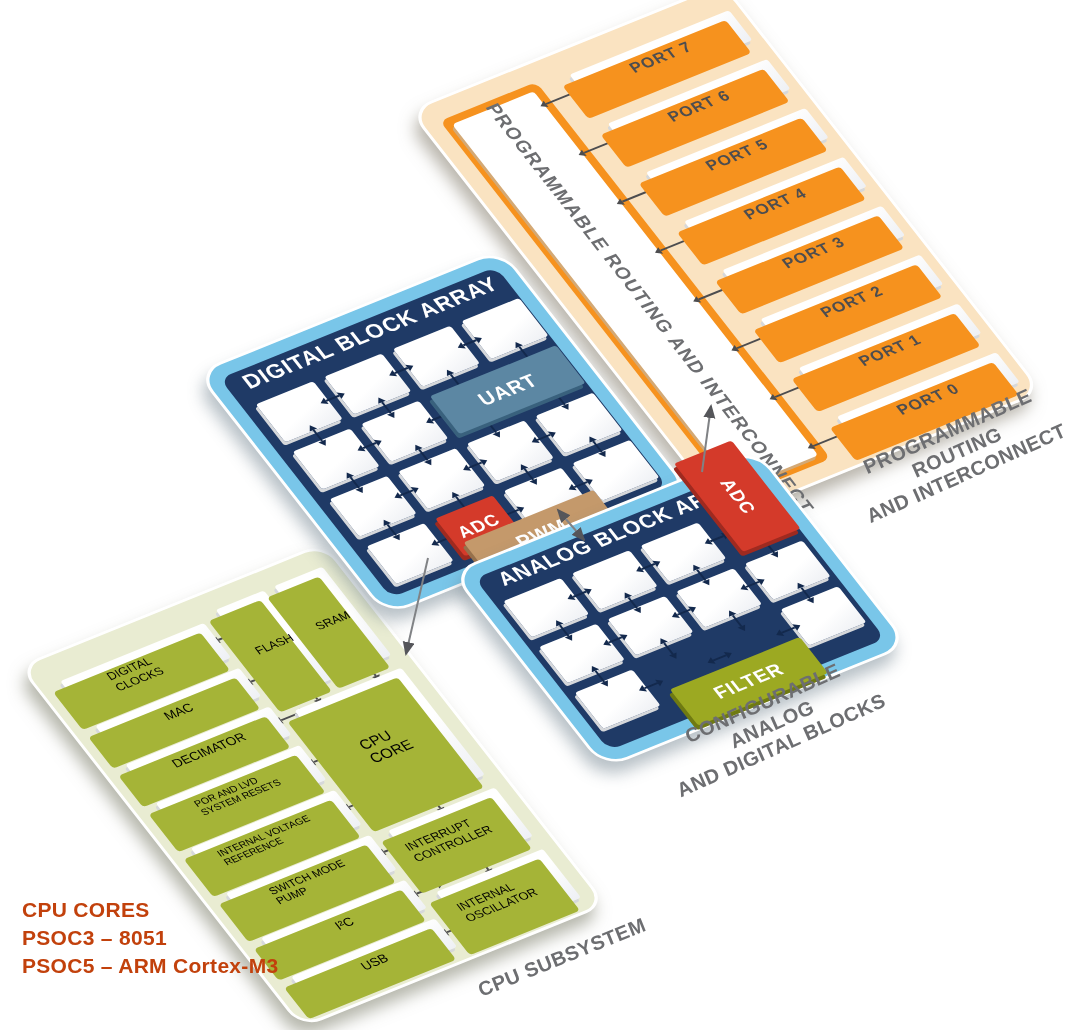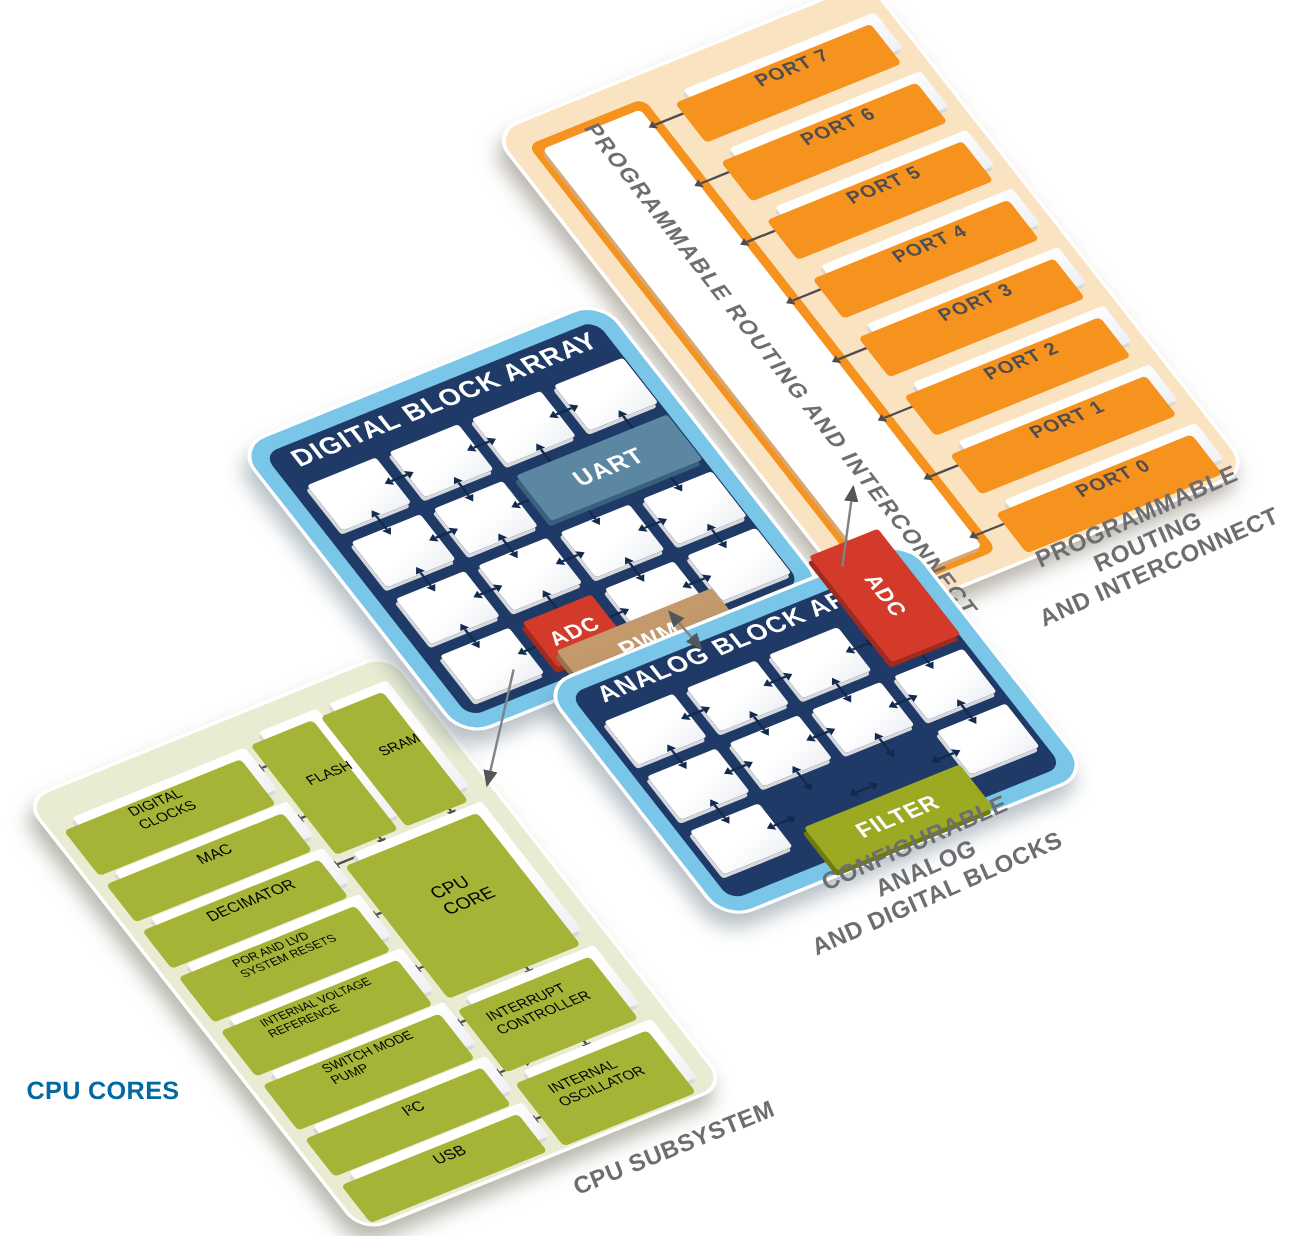--- a/index.html
+++ b/index.html
@@ -44,21 +44,21 @@
   .dar::after{content:"";position:absolute;right:-6px;top:-3px;width:0;height:0;
               border:4px solid transparent;border-right:0;
               border-left:6px solid var(--ac,#4d4d4f);}
   .dar.v{width:2px;height:auto;}
   .dar.v::before{left:-3px;top:-6px;border:4px solid transparent;border-top:0;
                  border-bottom:6px solid var(--ac,#4d4d4f);}
   .dar.v::after{left:-3px;top:auto;bottom:-6px;border:4px solid transparent;border-bottom:0;
                 border-top:6px solid var(--ac,#4d4d4f);}
   .caption{position:absolute;z-index:5;color:var(--cgray);font-weight:700;
            font-size:20px;line-height:23px;text-align:center;letter-spacing:.5px;}
-  #legend{position:absolute;left:22px;top:896px;z-index:5;color:#0369a1;
+  #legend{position:absolute;left:22px;top:896px;z-index:5;color:#c2410c;
           font-weight:700;font-size:21px;line-height:28px;letter-spacing:.3px;}
   #connectors{position:absolute;left:0;top:0;z-index:40;pointer-events:none;}
 </style>
 </head>
 <body>
 
 <div class="stage" style="--orange: #F6921E; --peach: #FAE3C1; --lblue: #79C6E9; --navy: #1F3A66; --cpale: #E9ECD2; --colive: #A5B437; --lgray: #4D4D4F; --cgray: #6D6E71;">
 
   <svg id="connectors" width="1080" height="1030">
     <defs>
@@ -242,15 +242,17 @@
     <div>AND INTERCONNECT</div>
   </div>
   <div class="caption" style="left:642px;top:690px;width:260px;transform:rotate(-24deg);">
     <div>CONFIGURABLE ANALOG</div>
     <div>AND DIGITAL BLOCKS</div>
   </div>
   <div class="caption" style="left:452px;top:946px;width:220px;transform:rotate(-22deg);white-space:nowrap;">CPU SUBSYSTEM</div>
 
   <div id="legend">
     <div>CPU CORES</div>
+    <div>PSOC3 – 8051</div>
+    <div>PSOC5 – ARM Cortex-M3</div>
   </div>
 
 </div>
 
 </body></html>

